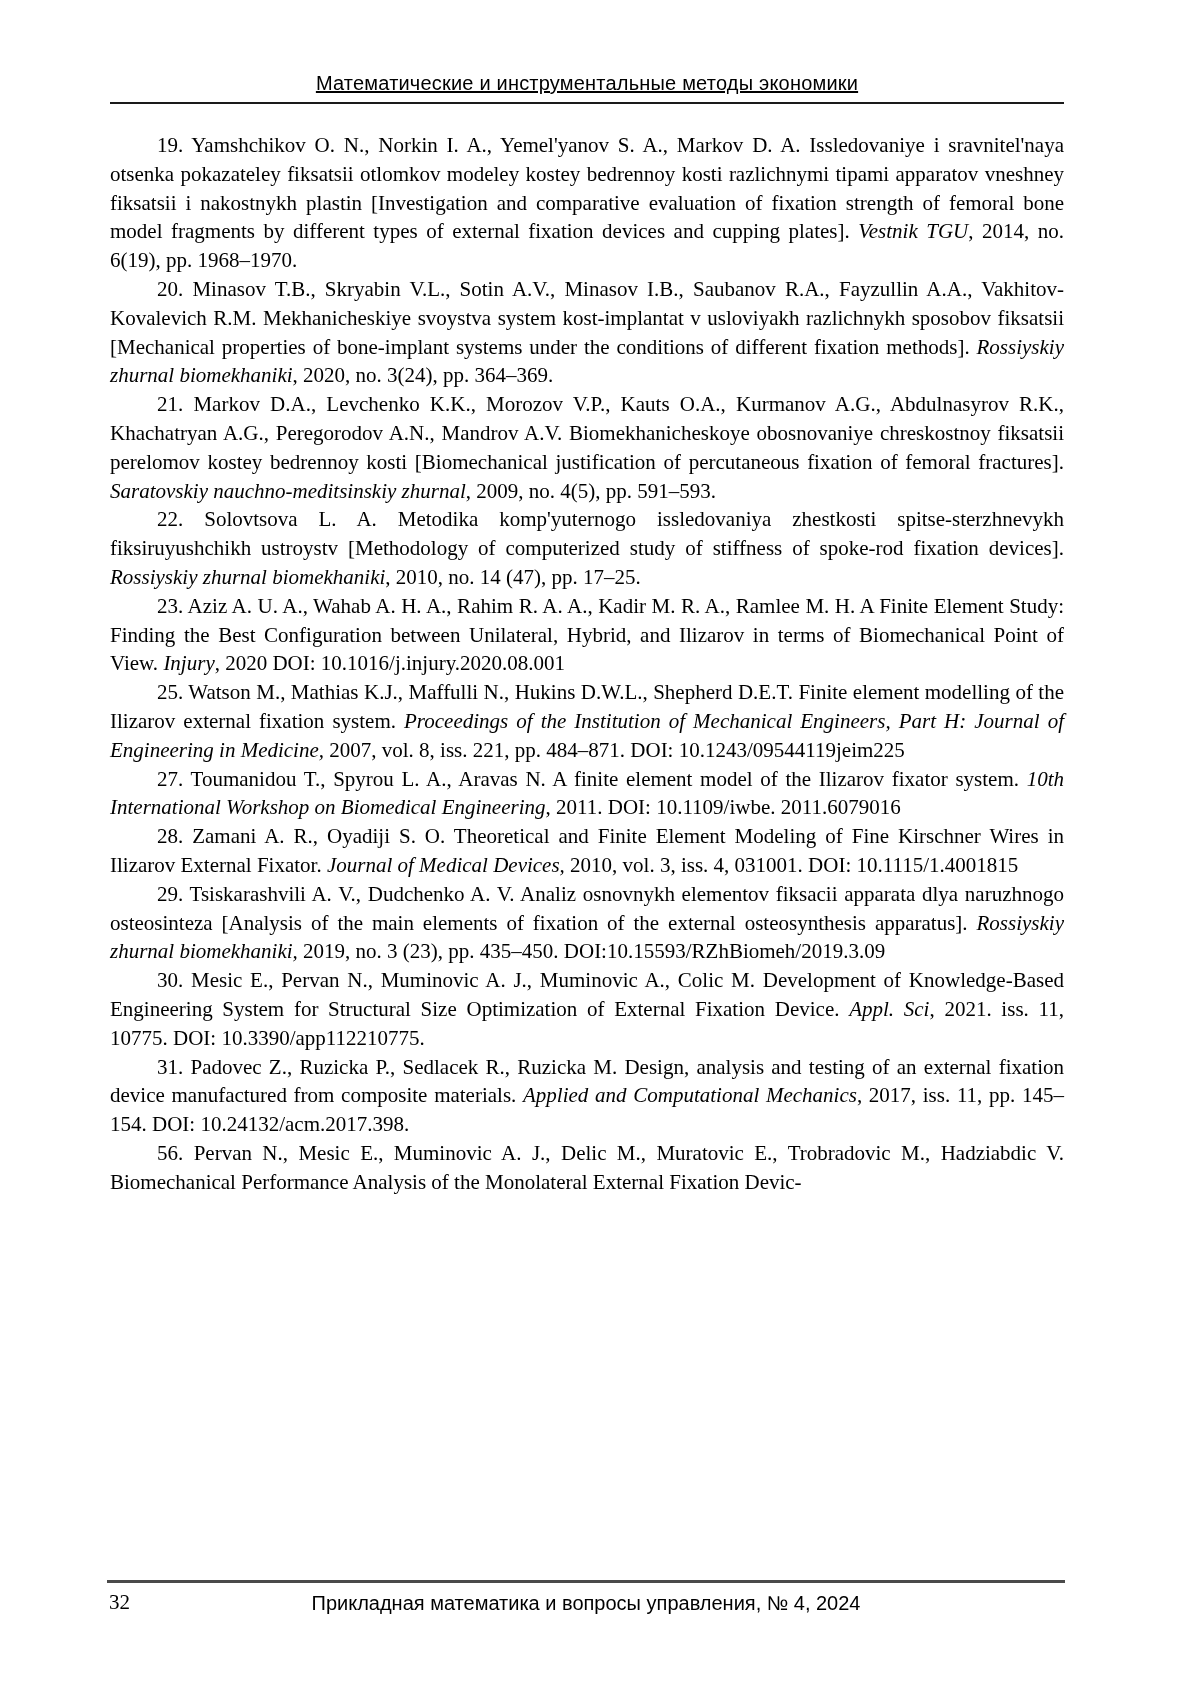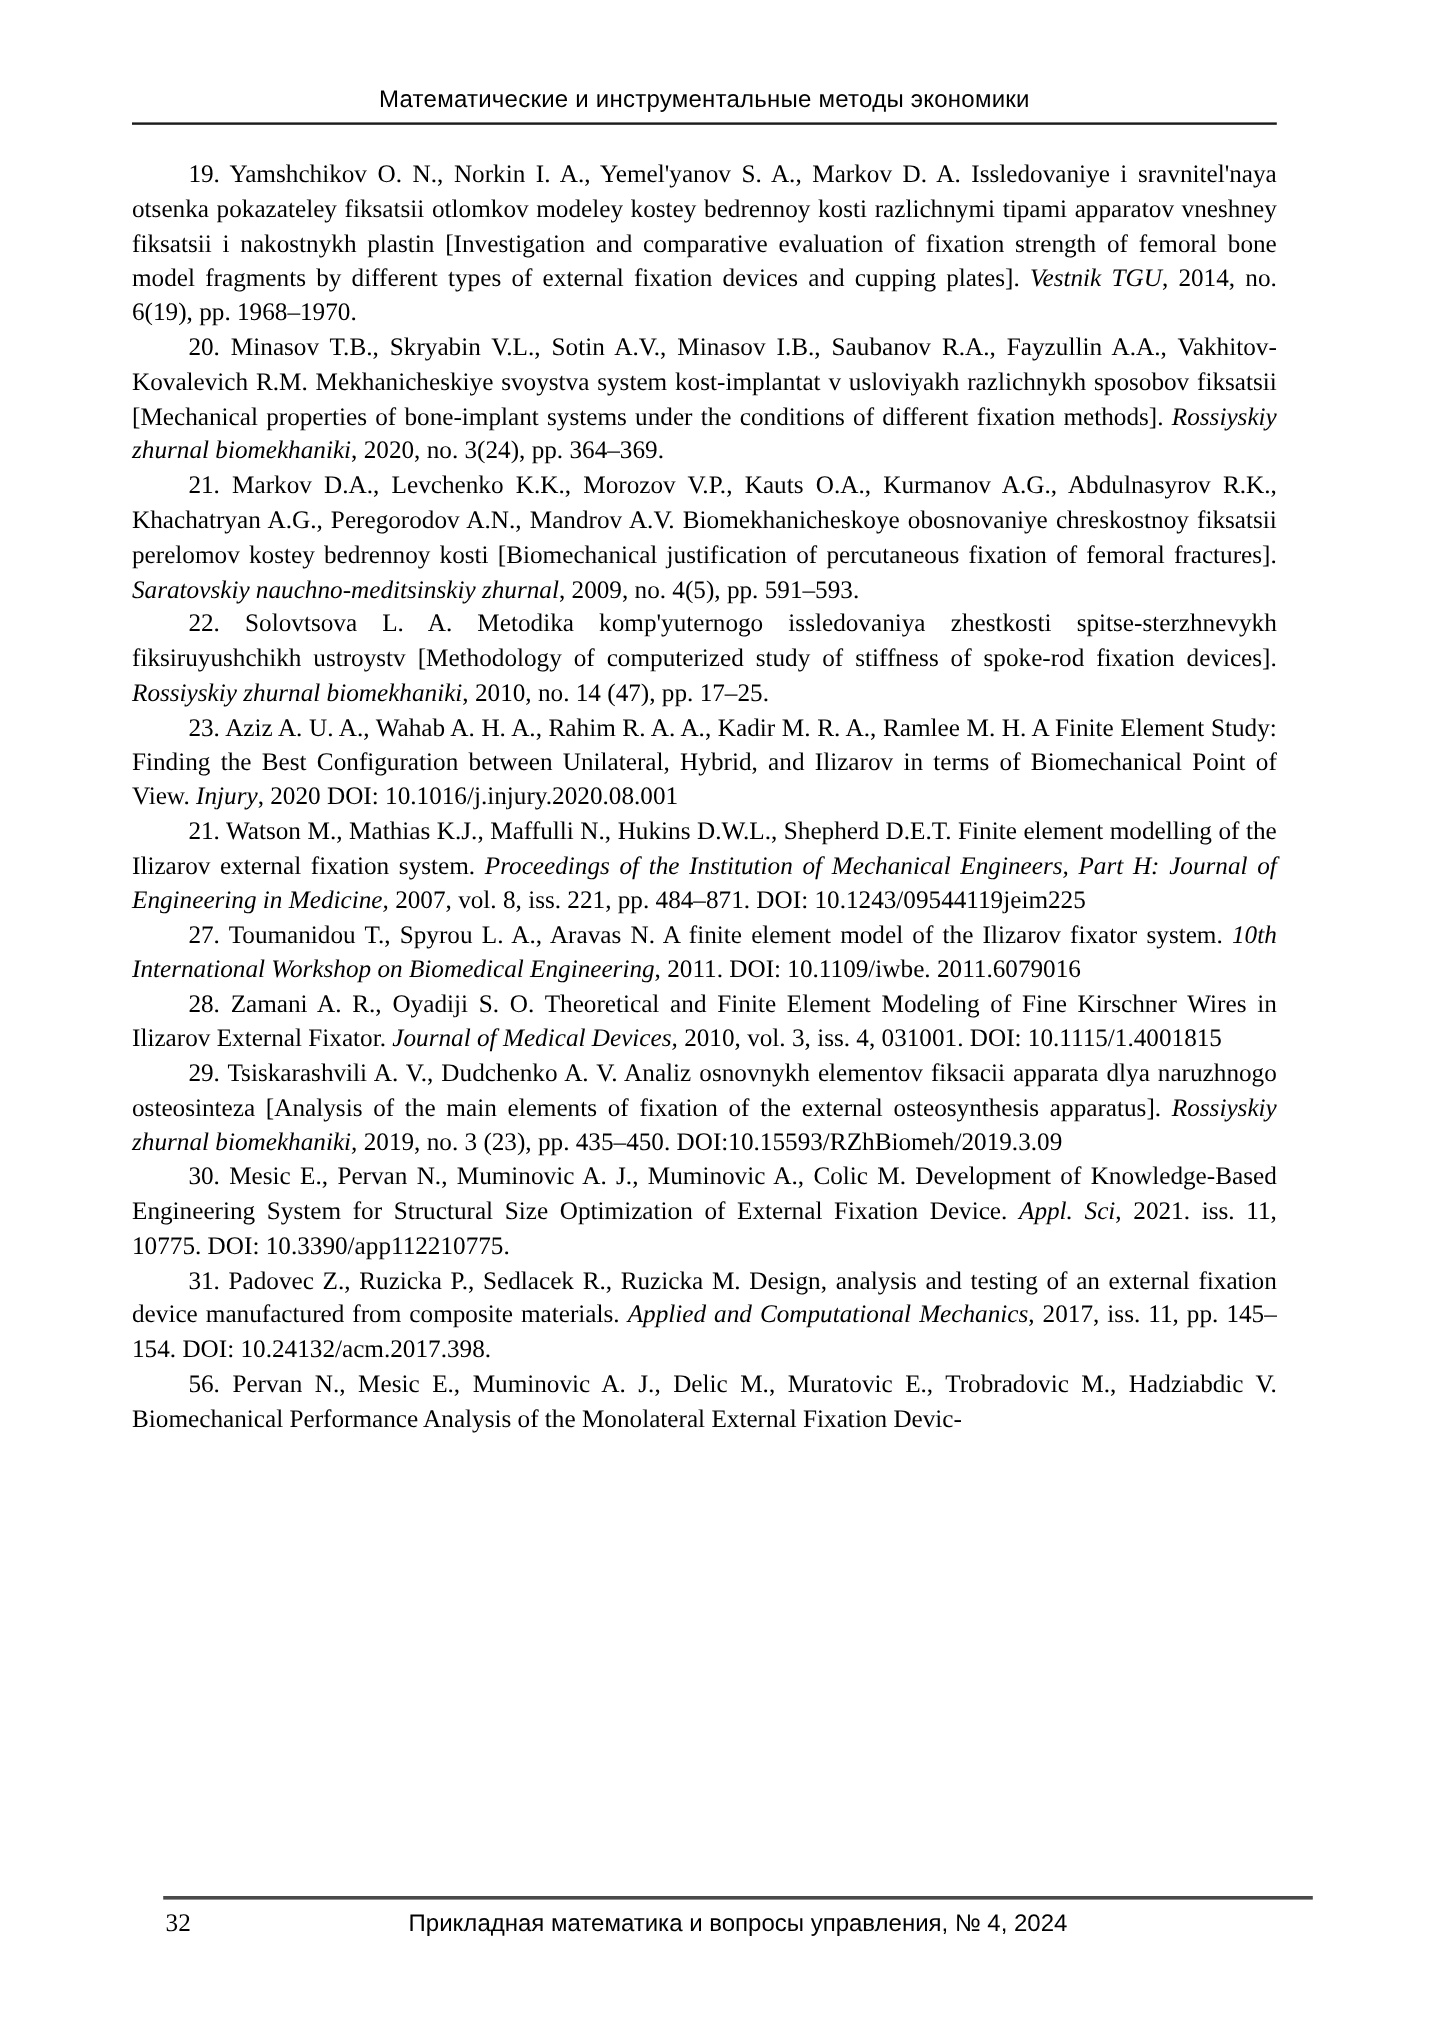--- a/index.html
+++ b/index.html
@@ -17,20 +17,21 @@
     position: absolute;
     top: 72px;
     left: 110px;
     width: 954px;
     text-align: center;
     font-family: "Liberation Sans", sans-serif;
     font-size: 20px;
     letter-spacing: 0.2px;
     padding-bottom: 7px;
     border-bottom: 2px solid #1a1a1a;
+    text-decoration: underline;
   }
   .content {
     position: absolute;
     top: 131px;
     left: 110px;
     width: 954px;
     font-size: 21px;
     line-height: 28.8px;
     text-align: justify;
   }
@@ -38,21 +39,20 @@
     margin: 0;
     text-indent: 47px;
   }
   .content .it { font-style: italic; }
   .page-footer {
     position: absolute;
     top: 1580px;
     left: 107px;
     width: 958px;
     border-top: 3px solid #4a4a4a;
-    margin-left: 29px;
   }
   .footer-row {
     position: relative;
     padding-top: 9px;
   }
   .page-num {
     position: absolute;
     left: 2px;
     top: 7px;
     font-family: "Liberation Serif", serif;
@@ -72,21 +72,21 @@
   <div class="running-head">
     <span>Математические и инструментальные методы экономики</span>
   </div>
 
   <div class="content">
       <p class="ref"><span>19. Yamshchikov O. N., Norkin I. A., Yemel'yanov S. A., Markov D. A. Issledovaniye i sravnitel'naya otsenka pokazateley fiksatsii otlomkov modeley kostey bedrennoy kosti razlichnymi tipami apparatov vneshney fiksatsii i nakostnykh plastin [Investigation and comparative evaluation of fixation strength of femoral bone model fragments by different types of external fixation devices and cupping plates]. </span><span class="it">Vestnik TGU</span><span>, 2014, no. 6(19), pp. 1968–1970.</span></p>
       <p class="ref"><span>20. Minasov T.B., Skryabin V.L., Sotin A.V., Minasov I.B., Saubanov R.A., Fayzullin A.A., Vakhitov-Kovalevich R.M. Mekhanicheskiye svoystva system kost-implantat v usloviyakh razlichnykh sposobov fiksatsii [Mechanical properties of bone-implant systems under the conditions of different fixation methods]. </span><span class="it">Rossiyskiy zhurnal biomekhaniki</span><span>, 2020, no. 3(24), pp. 364–369.</span></p>
       <p class="ref"><span>21. Markov D.A., Levchenko K.K., Morozov V.P., Kauts O.A., Kurmanov A.G., Abdulnasyrov R.K., Khachatryan A.G., Peregorodov A.N., Mandrov A.V. Biomekhanicheskoye obosnovaniye chreskostnoy fiksatsii perelomov kostey bedrennoy kosti [Biomechanical justification of percutaneous fixation of femoral fractures]. </span><span class="it">Saratovskiy nauchno-meditsinskiy zhurnal</span><span>, 2009, no. 4(5), pp. 591–593.</span></p>
       <p class="ref"><span>22. Solovtsova L. A. Metodika komp'yuternogo issledovaniya zhestkosti spitse-sterzhnevykh fiksiruyushchikh ustroystv [Methodology of computerized study of stiffness of spoke-rod fixation devices]. </span><span class="it">Rossiyskiy zhurnal biomekhaniki</span><span>, 2010, no. 14 (47), pp. 17–25.</span></p>
       <p class="ref"><span>23. Aziz A. U. A., Wahab A. H. A., Rahim R. A. A., Kadir M. R. A., Ramlee M. H. A Finite Element Study: Finding the Best Configuration between Unilateral, Hybrid, and Ilizarov in terms of Biomechanical Point of View. </span><span class="it">Injury</span><span>, 2020 DOI: 10.1016/j.injury.2020.08.001</span></p>
-      <p class="ref"><span>21. Watson M., Mathias K.J., Maffulli N., Hukins D.W.L., Shepherd D.E.T. Finite element modelling of the Ilizarov external fixation system. </span><span class="it">Proceedings of the Institution of Mechanical Engineers, Part H: Journal of Engineering in Medicine,</span><span> 2007, vol. 8, iss. 221, pp. 484–871. DOI: 10.1243/09544119jeim225</span></p>
+      <p class="ref"><span>25. Watson M., Mathias K.J., Maffulli N., Hukins D.W.L., Shepherd D.E.T. Finite element modelling of the Ilizarov external fixation system. </span><span class="it">Proceedings of the Institution of Mechanical Engineers, Part H: Journal of Engineering in Medicine,</span><span> 2007, vol. 8, iss. 221, pp. 484–871. DOI: 10.1243/09544119jeim225</span></p>
       <p class="ref"><span>27. Toumanidou T., Spyrou L. A., Aravas N. A finite element model of the Ilizarov fixator system. </span><span class="it">10th International Workshop on Biomedical Engineering</span><span>, 2011. DOI: 10.1109/iwbe. 2011.6079016</span></p>
       <p class="ref"><span>28. Zamani A. R., Oyadiji S. O. Theoretical and Finite Element Modeling of Fine Kirschner Wires in Ilizarov External Fixator. </span><span class="it">Journal of Medical Devices,</span><span> 2010, vol. 3, iss. 4, 031001. DOI: 10.1115/1.4001815</span></p>
       <p class="ref"><span>29. Tsiskarashvili A. V., Dudchenko A. V. Analiz osnovnykh elementov fiksacii apparata dlya naruzhnogo osteosinteza [Analysis of the main elements of fixation of the external osteosynthesis apparatus]. </span><span class="it">Rossiyskiy zhurnal biomekhaniki,</span><span> 2019, no. 3 (23), pp. 435–450. DOI:10.15593/RZhBiomeh/2019.3.09</span></p>
       <p class="ref"><span>30. Mesic E., Pervan N., Muminovic A. J., Muminovic A., Colic M. Development of Knowledge-Based Engineering System for Structural Size Optimization of External Fixation Device. </span><span class="it">Appl. Sci</span><span>, 2021. iss. 11, 10775. DOI: 10.3390/app112210775.</span></p>
       <p class="ref"><span>31. Padovec Z., Ruzicka P., Sedlacek R., Ruzicka M. Design, analysis and testing of an external fixation device manufactured from composite materials. </span><span class="it">Applied and Computational Mechanics</span><span>, 2017, iss. 11, pp. 145–154. DOI: 10.24132/acm.2017.398.</span></p>
       <p class="ref"><span>56. Pervan N., Mesic E., Muminovic A. J., Delic M., Muratovic E., Trobradovic M., Hadziabdic V. Biomechanical Performance Analysis of the Monolateral External Fixation Devic-</span></p>
     </div>
 
   <div class="page-footer">
     <div class="footer-row">

